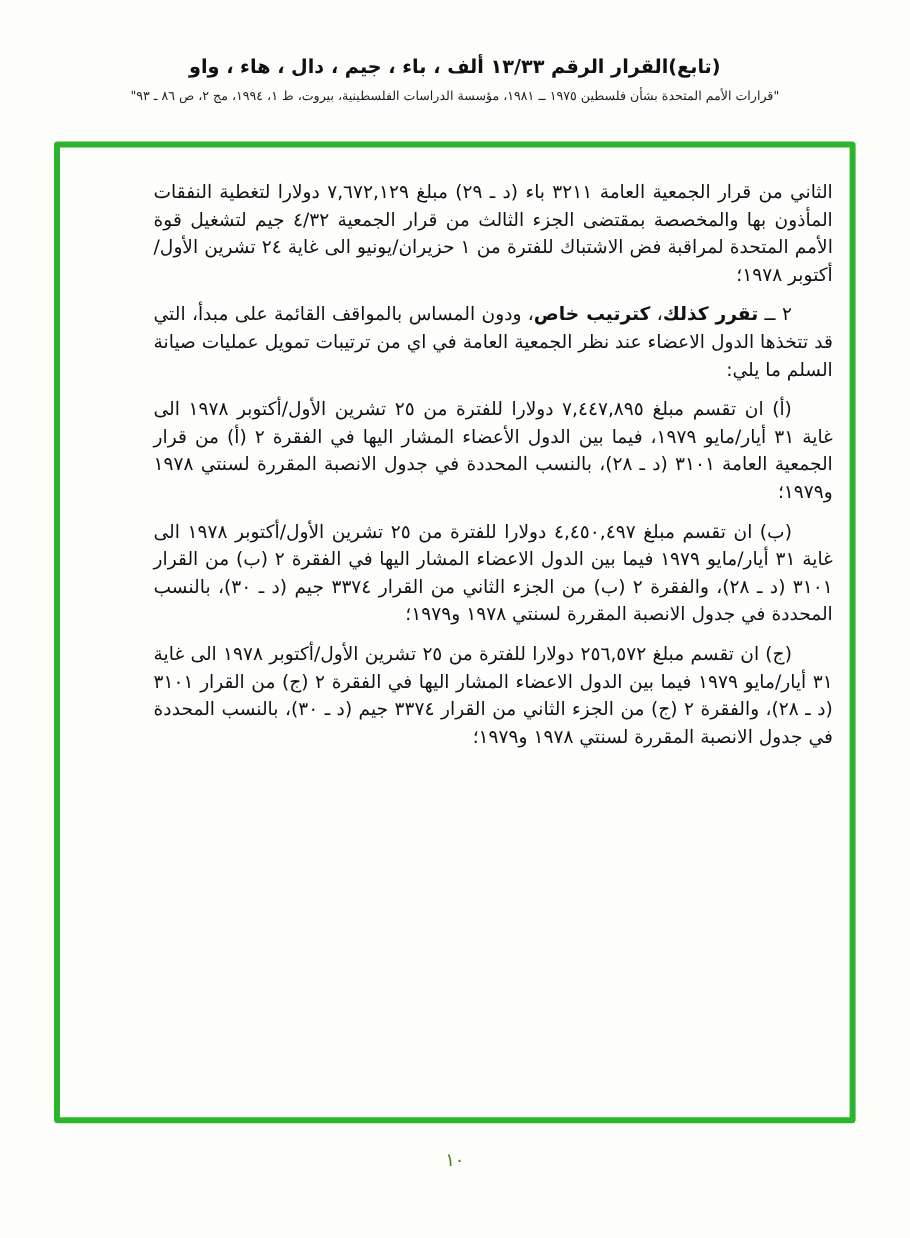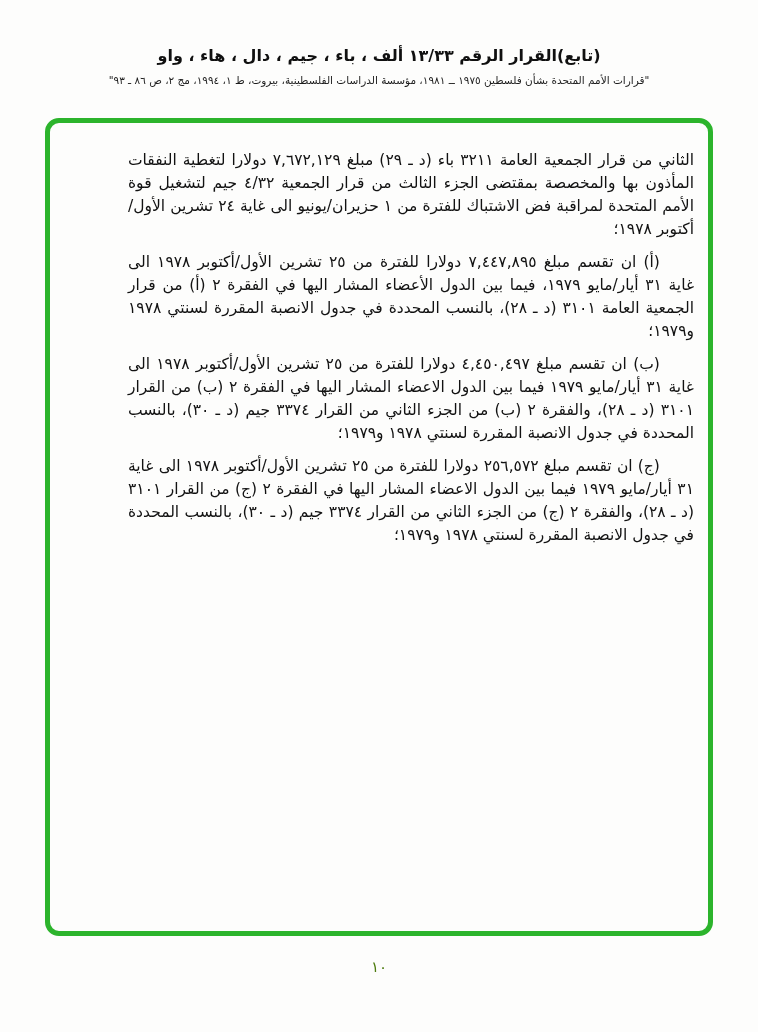--- a/index.html
+++ b/index.html
@@ -33,21 +33,21 @@
     margin-top: 9px;
     color: #1c1c1c;
   }
   .content-frame {
     position: absolute;
     left: 45px;
     top: 118px;
     width: 668px;
     height: 818px;
     border: 5px solid #2cb42c;
-    border-radius: 14px;
+    border-radius: 3px;
     background: #fdfdfc;
     overflow: hidden;
   }
   .text-block {
     direction: rtl;
     text-align: justify;
     padding: 26px 14px 20px 78px;
     font-size: 15.5px;
     line-height: 23px;
     color: #121212;
@@ -82,20 +82,21 @@
 <div class="page">
 
   <div class="doc-header">
     <div class="doc-title">(تابع)القرار الرقم ١٣/٣٣ ألف ، باء ، جيم ، دال ، هاء ، واو</div>
     <div class="doc-citation">"قرارات الأمم المتحدة بشأن فلسطين ١٩٧٥ ــ ١٩٨١، مؤسسة الدراسات الفلسطينية، بيروت، ط ١، ١٩٩٤، مج ٢، ص ٨٦ ـ ٩٣"</div>
   </div>
 
   <div class="content-frame">
     <div class="text-block" id="body-container">
         <p class="no-indent"><span>الثاني من قرار الجمعية العامة ٣٢١١ باء (د ـ ٢٩) مبلغ ٧,٦٧٢,١٢٩ دولارا لتغطية النفقات المأذون بها والمخصصة بمقتضى الجزء الثالث من قرار الجمعية ٤/٣٢ جيم لتشغيل قوة الأمم المتحدة لمراقبة فض الاشتباك للفترة من ١ حزيران/يونيو الى غاية ٢٤ تشرين الأول/أكتوبر ١٩٧٨؛</span></p>
+        <p><span>٢ ــ </span><b>تقرر كذلك</b><span>، </span><b>كترتيب خاص</b><span>، ودون المساس بالمواقف القائمة على مبدأ، التي قد تتخذها الدول الاعضاء عند نظر الجمعية العامة في اي من ترتيبات تمويل عمليات صيانة السلم ما يلي:</span></p>
         <p><span>(أ) ان تقسم مبلغ ٧,٤٤٧,٨٩٥ دولارا للفترة من ٢٥ تشرين الأول/أكتوبر ١٩٧٨ الى غاية ٣١ أيار/مايو ١٩٧٩، فيما بين الدول الأعضاء المشار اليها في الفقرة ٢ (أ) من قرار الجمعية العامة ٣١٠١ (د ـ ٢٨)، بالنسب المحددة في جدول الانصبة المقررة لسنتي ١٩٧٨ و١٩٧٩؛</span></p>
         <p><span>(ب) ان تقسم مبلغ ٤,٤٥٠,٤٩٧ دولارا للفترة من ٢٥ تشرين الأول/أكتوبر ١٩٧٨ الى غاية ٣١ أيار/مايو ١٩٧٩ فيما بين الدول الاعضاء المشار اليها في الفقرة ٢ (ب) من القرار ٣١٠١ (د ـ ٢٨)، والفقرة ٢ (ب) من الجزء الثاني من القرار ٣٣٧٤ جيم (د ـ ٣٠)، بالنسب المحددة في جدول الانصبة المقررة لسنتي ١٩٧٨ و١٩٧٩؛</span></p>
         <p><span>(ج) ان تقسم مبلغ ٢٥٦,٥٧٢ دولارا للفترة من ٢٥ تشرين الأول/أكتوبر ١٩٧٨ الى غاية ٣١ أيار/مايو ١٩٧٩ فيما بين الدول الاعضاء المشار اليها في الفقرة ٢ (ج) من القرار ٣١٠١ (د ـ ٢٨)، والفقرة ٢ (ج) من الجزء الثاني من القرار ٣٣٧٤ جيم (د ـ ٣٠)، بالنسب المحددة في جدول الانصبة المقررة لسنتي ١٩٧٨ و١٩٧٩؛</span></p>
       </div>
   </div>
 
   <div class="page-num">١٠</div>
 
 </div>
 

